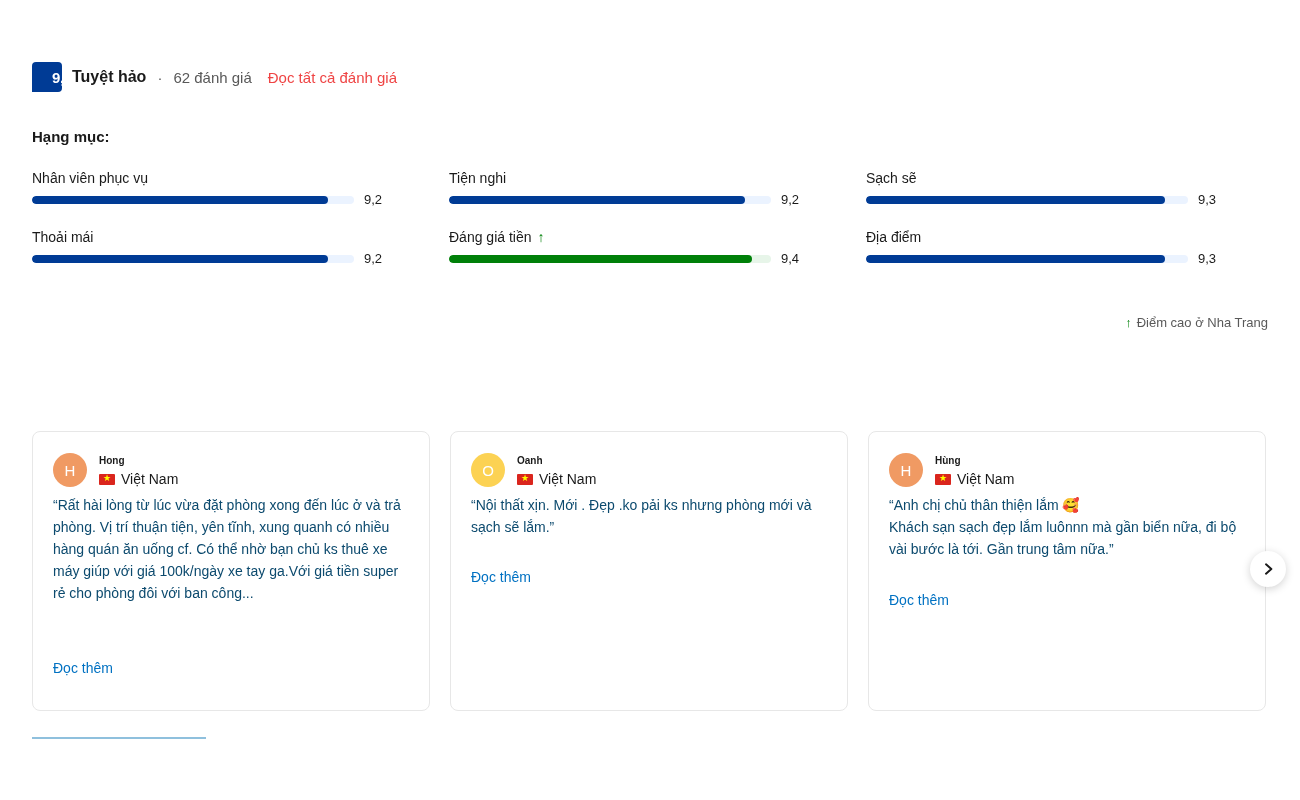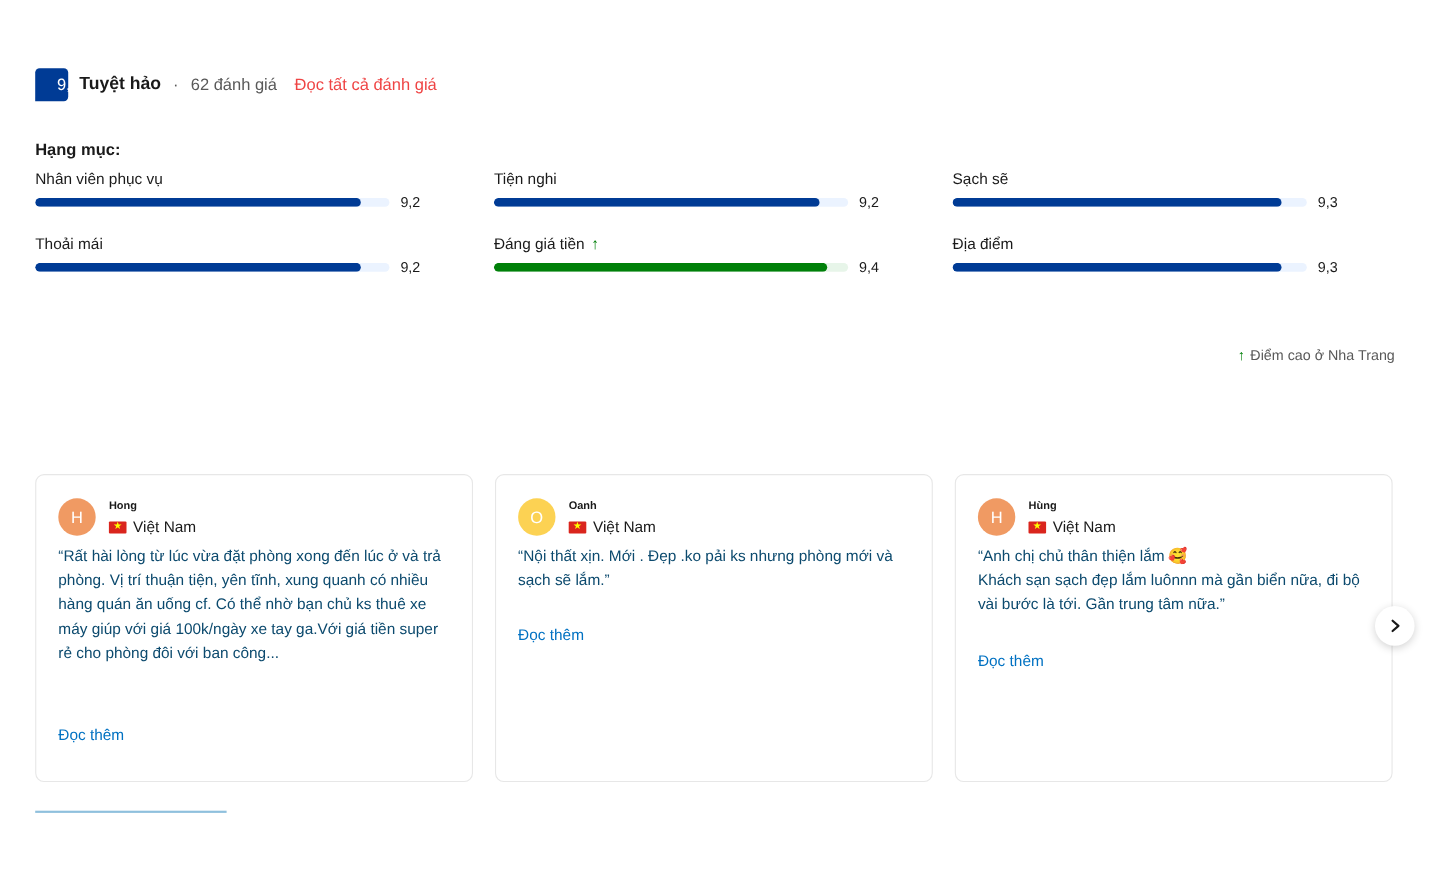--- a/index.html
+++ b/index.html
@@ -15,40 +15,40 @@
   
   .score-header {
     position: absolute; left: 32px; top: 62px;
     display: flex; align-items: center; gap: 10px;
   }
   .score-badge {
     width: 30px; height: 30px;
     background: #003b95;
     color: #ffffff;
     border-radius: 4px 4px 4px 0;
-    font-size: 15px; font-weight: normal;
+    font-size: 15px; font-weight: bold;
     display: flex; align-items: center; justify-content: center;
     letter-spacing: -0.2px;
     padding-left: 30px;
   }
   .score-word { font-size: 16px; font-weight: bold; color: #1a1a1a; }
   .score-dot { font-size: 15px; color: #595959; margin: 0 1px; }
   .score-count { font-size: 15px; color: #595959; }
   .score-link {
     font-size: 15px; color: #ef4444; cursor: pointer;
     margin-left: 6px; text-decoration: none;
   }
 
   
   .cat-title {
     position: absolute; left: 32px; top: 128px;
     font-size: 15px; font-weight: bold; color: #1a1a1a;
   }
   .cat-grid {
-    position: absolute; left: 32px; top: 152px;
+    position: absolute; left: 32px; top: 168px;
     width: 1236px;
     display: grid;
     grid-template-columns: repeat(3, 390px);
     column-gap: 27px;
     row-gap: 20px;
   }
   .cat-item { width: 390px; }
   .cat-label {
     font-size: 14px; color: #1a1a1a; line-height: 20px;
     display: flex; align-items: center; gap: 6px;

